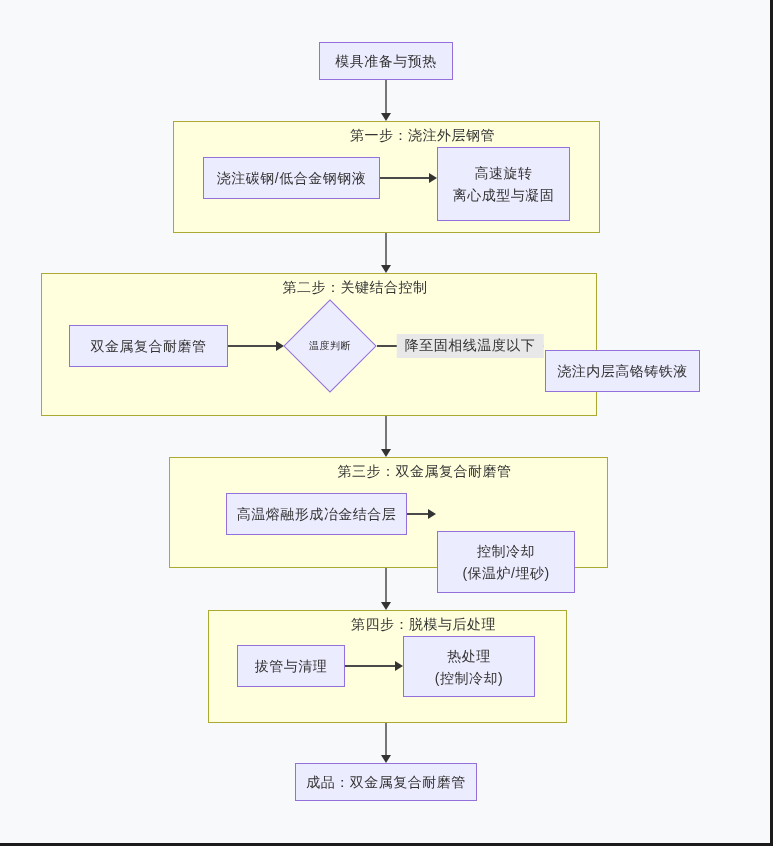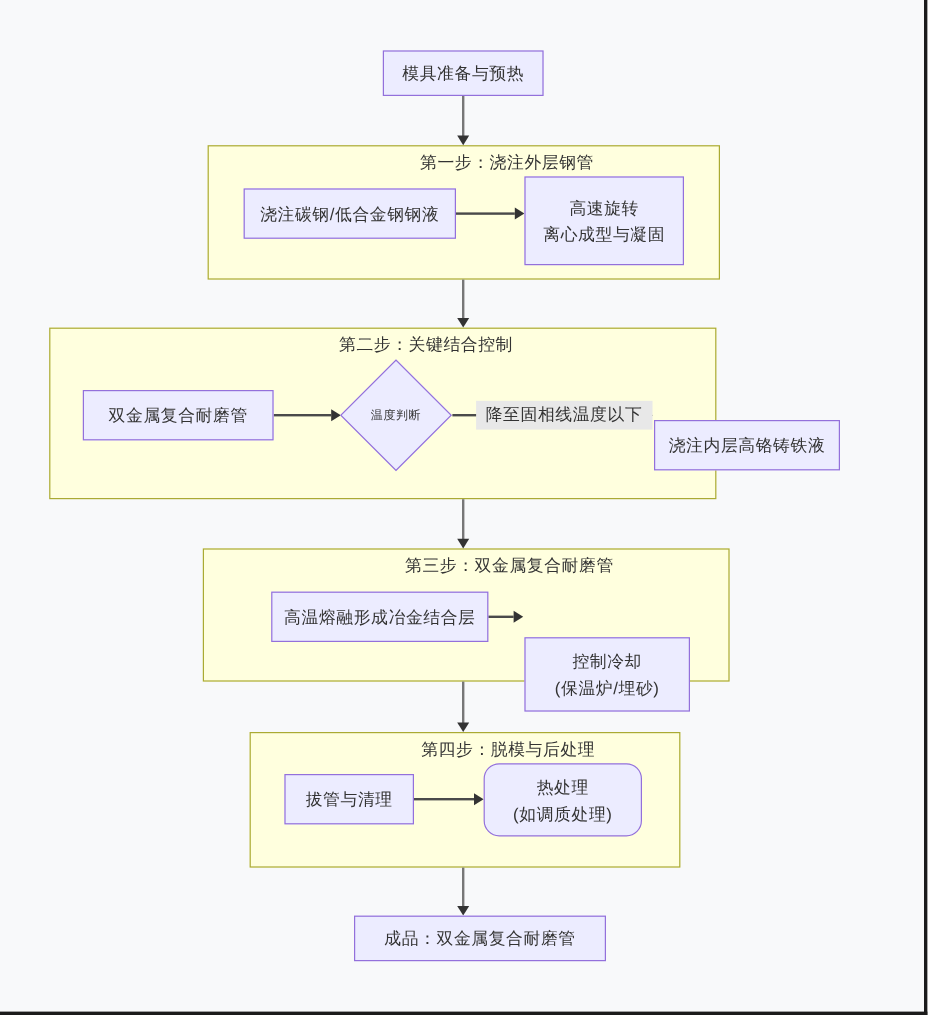--- a/index.html
+++ b/index.html
@@ -194,22 +194,22 @@
 
   <div class="node" style="left:437px; top:483px; width:138px; height:62px;margin-top:48px;">
     <span>控制冷却</span>
     <span>(保温炉/埋砂)</span>
   </div>
 
   <div class="node" style="left:237px; top:645px; width:108px; height:42px;">
     <span>拔管与清理</span>
   </div>
 
-  <div class="node" style="left:403px; top:636px; width:132px; height:61px;border-radius:13px;">
+  <div class="node" style="left:403px; top:636px; width:132px; height:61px;">
     <span>热处理</span>
-    <span>(如调质处理)</span>
-  </div>
-
-  <div class="node" style="left:295px; top:763px; width:210px; height:38px;">
+    <span>(控制冷却)</span>
+  </div>
+
+  <div class="node" style="left:295px; top:763px; width:182px; height:38px;">
     <span>成品：双金属复合耐磨管</span>
   </div>
 
 </div>
 
 </body></html>

